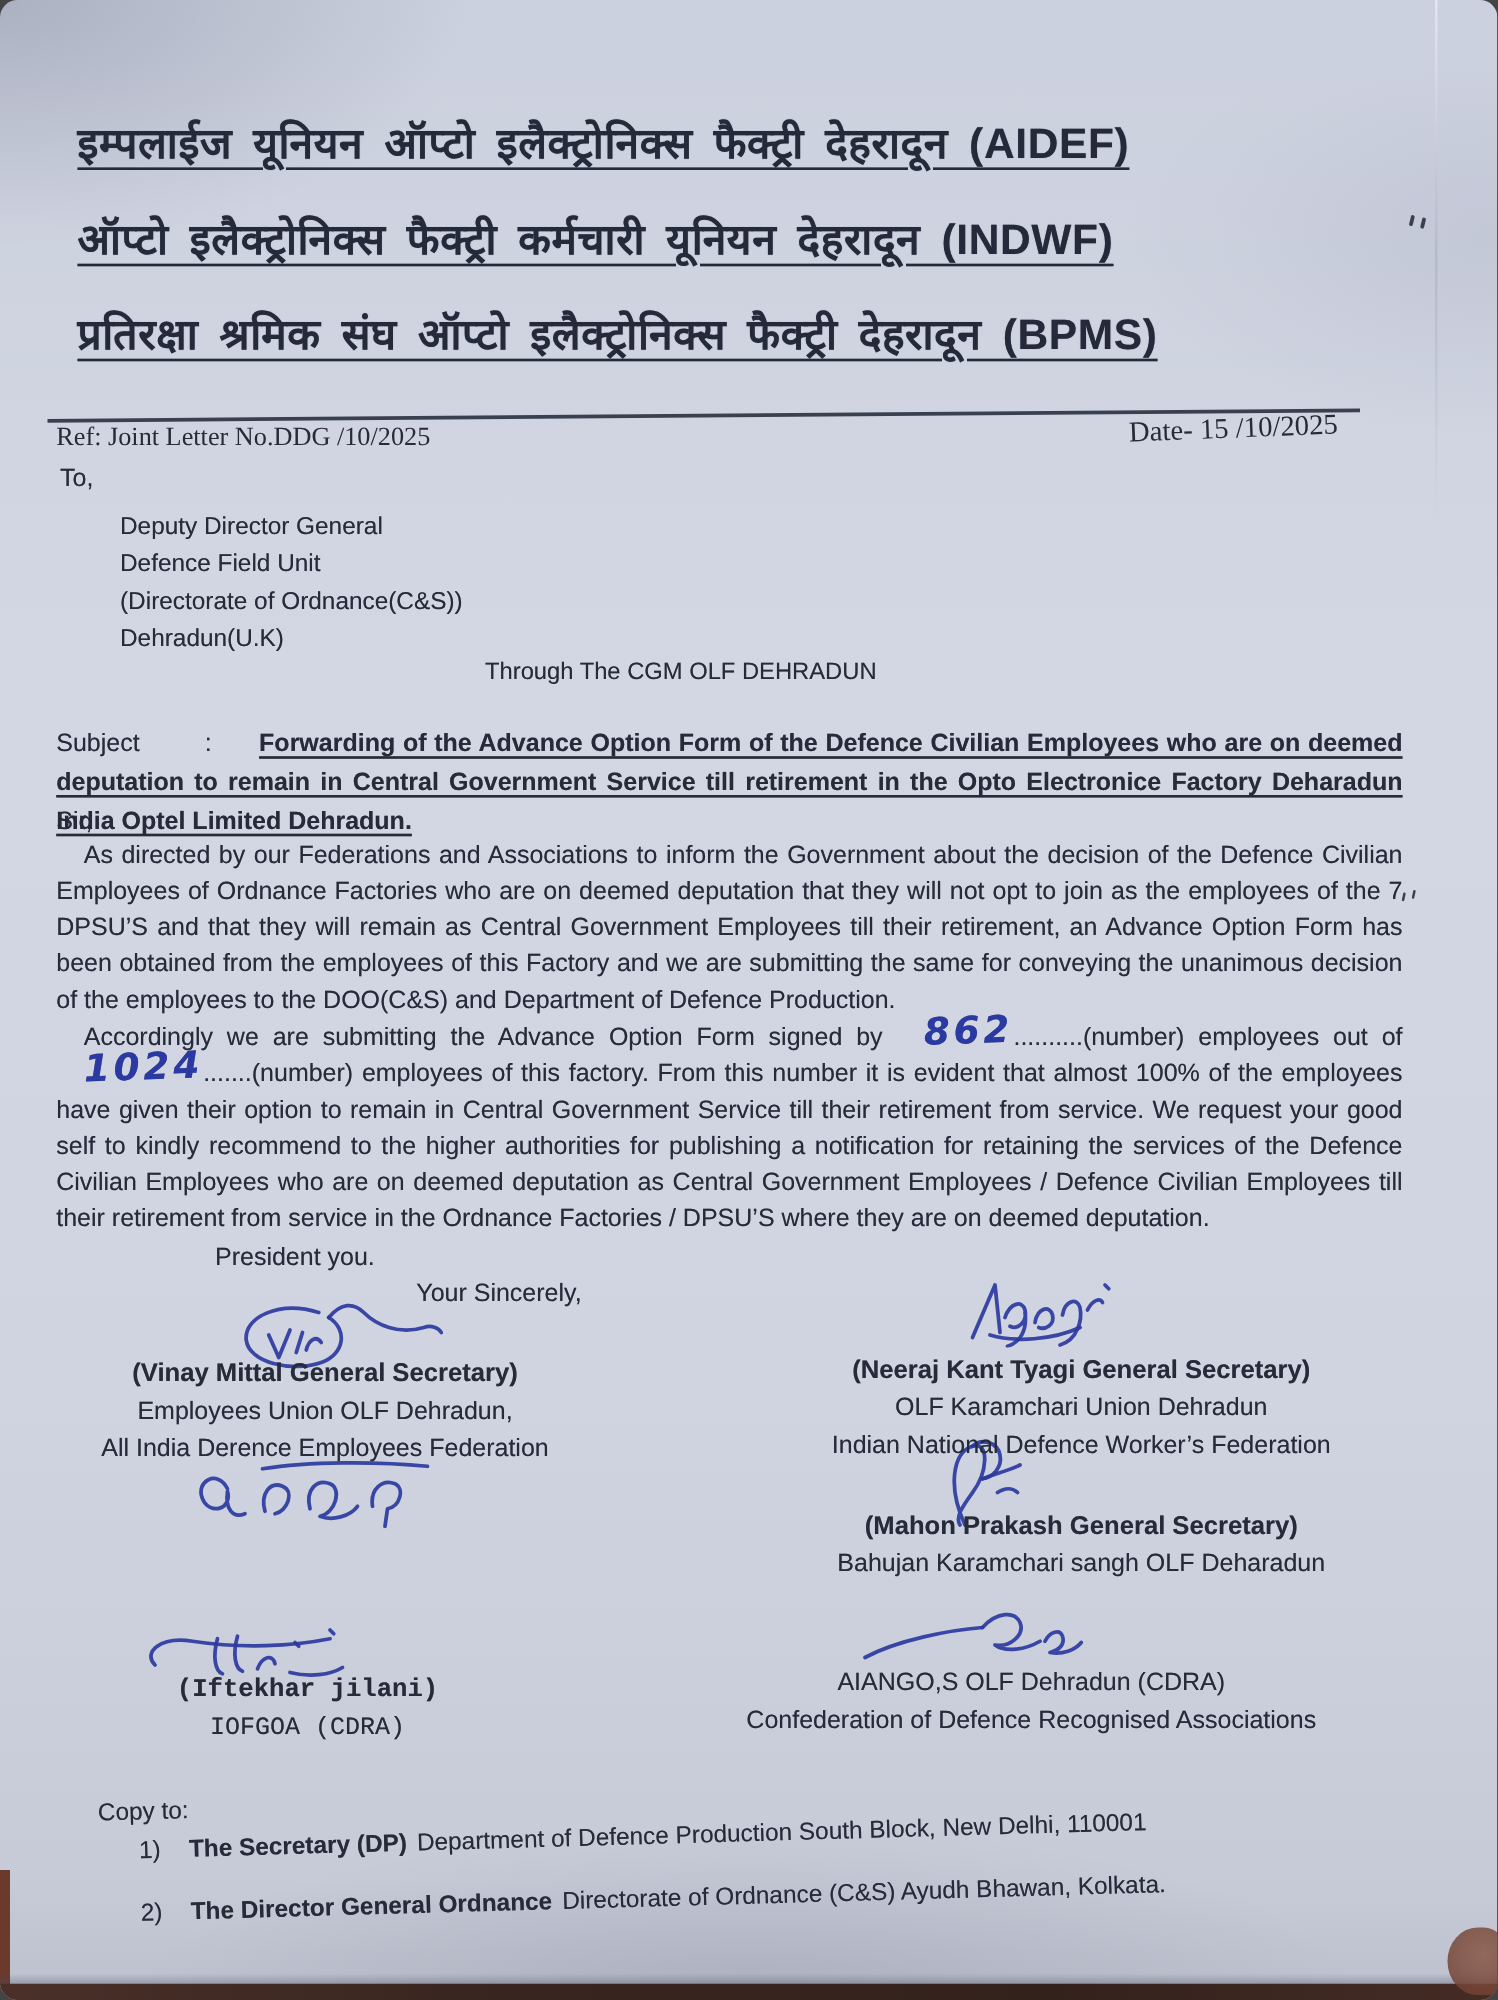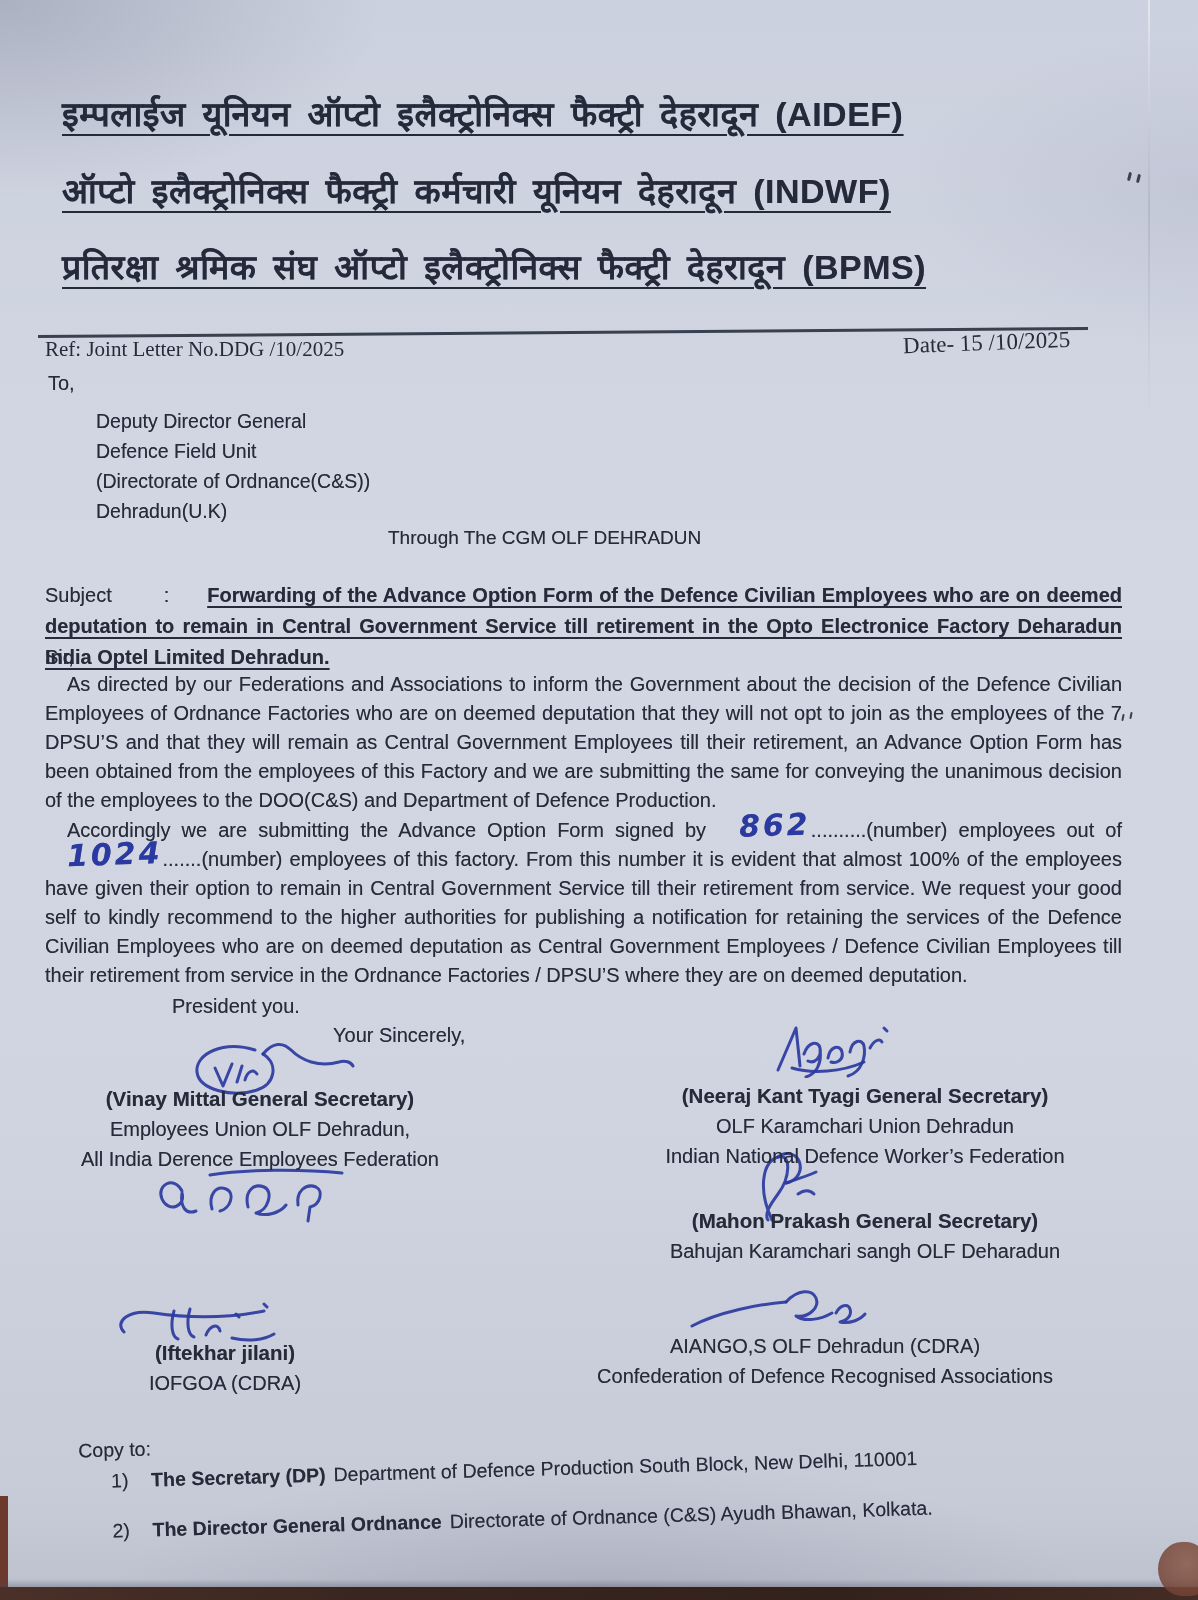--- a/index.html
+++ b/index.html
@@ -4,20 +4,21 @@
 <style>
   html,body{margin:0;padding:0;background:#444;}
   #page{
     position:relative;width:1198px;height:1600px;overflow:hidden;
     font-family:"Liberation Sans",sans-serif;color:#262b3a;
     background:
       radial-gradient(620px 320px at 0% 0%, rgba(88,94,116,0.28), transparent 62%),
       radial-gradient(500px 260px at 100% 12%, rgba(120,126,152,0.14), transparent 60%),
       radial-gradient(700px 200px at 50% 100%, rgba(90,90,110,0.18), transparent 70%),
       linear-gradient(180deg,#ccd1df 0%,#d3d7e3 35%,#d0d4e1 70%,#c7cbd8 94%,#bcc0cd 100%);
+    border-radius: 14px;
   }
   .abs{position:absolute;}
   .noselect{pointer-events:none;}
   
   .org-line{
     font-size:34px;font-weight:bold;color:#242a3a;white-space:nowrap;
     text-decoration:underline;text-decoration-thickness:2px;text-underline-offset:8px;
     word-spacing:7px;letter-spacing:0.5px;text-shadow:0 0 0.6px rgba(30,35,55,0.5);
   }
   .serif{font-family:"Liberation Serif",serif;}
@@ -140,21 +141,21 @@
   </div>
   <div class="abs sigblock" style="left:640px;top:1081px;width:450px;">
     <div class="nm">(Neeraj Kant Tyagi General Secretary)</div>
     <div class="org">OLF Karamchari Union Dehradun</div>
     <div class="org">Indian National Defence Worker’s Federation</div>
   </div>
   <div class="abs sigblock" style="left:645px;top:1206px;width:440px;">
     <div class="nm">(Mahon Prakash General Secretary)</div>
     <div class="org">Bahujan Karamchari sangh OLF Deharadun</div>
   </div>
-  <div class="abs sigblock" style="left:80px;top:1338px;width:290px;">
+  <div class="abs sigblock" style="left:101px;top:1338px;width:290px;font-family:Liberation Mono, monospace;">
     <div class="nm">(Iftekhar jilani)</div>
     <div class="org">IOFGOA (CDRA)</div>
   </div>
   <div class="abs sigblock" style="left:575px;top:1331px;width:500px;">
     <div class="org">AIANGO,S OLF Dehradun (CDRA)</div>
     <div class="org">Confederation of Defence Recognised Associations</div>
   </div>
 
   <div class="abs copyto" style="left:60px;top:1440px;width:1090px;">
     <div class="plain" style="font-size:19.5px;margin-left:18px;">Copy to:</div>

